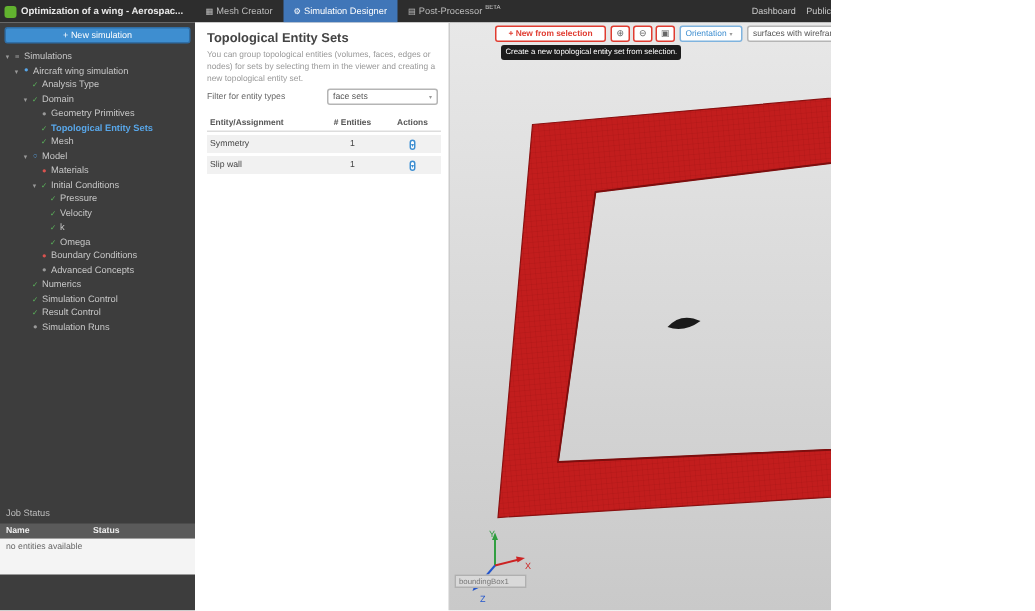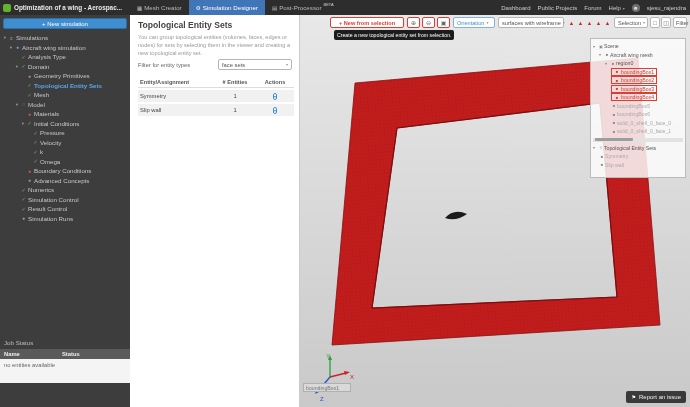--- a/index.html
+++ b/index.html
@@ -1,17 +1,17 @@
 <!DOCTYPE html>
 <html><head>
 <meta charset="utf-8">
 <style>
   *{margin:0;padding:0;box-sizing:border-box;}
   html,body{width:690px;height:407px;}
-  #app{position:relative;width:690px;height:407px;font-family:"Liberation Sans",sans-serif;background:#fff;overflow:hidden;}
+  #app{position:relative;width:554px;height:407px;font-family:"Liberation Sans",sans-serif;background:#fff;overflow:hidden;}
 
   
   #topbar{position:absolute;left:0;top:0;width:690px;height:15px;background:#2d2d2d;display:flex;align-items:center;color:#ccc;}
   .logo{width:8px;height:8px;border-radius:2px;background:#62b22f;margin:0 3px;flex:0 0 auto;}
   .apptitle{color:#e9e9e9;font-weight:bold;font-size:6.4px;white-space:nowrap;}
   .tabs{position:absolute;left:130px;top:0;height:15px;display:flex;}
   .tab{display:flex;align-items:center;gap:2px;padding:0 7px;height:15px;color:#bbb;font-size:6.2px;cursor:pointer;white-space:nowrap;}
   .tab.active{background:#4076b8;color:#fff;}
   .tabicon{font-size:5.5px;color:inherit;}
   .beta{font-size:4px;color:#cfcfcf;align-self:flex-start;margin-top:2px;}

